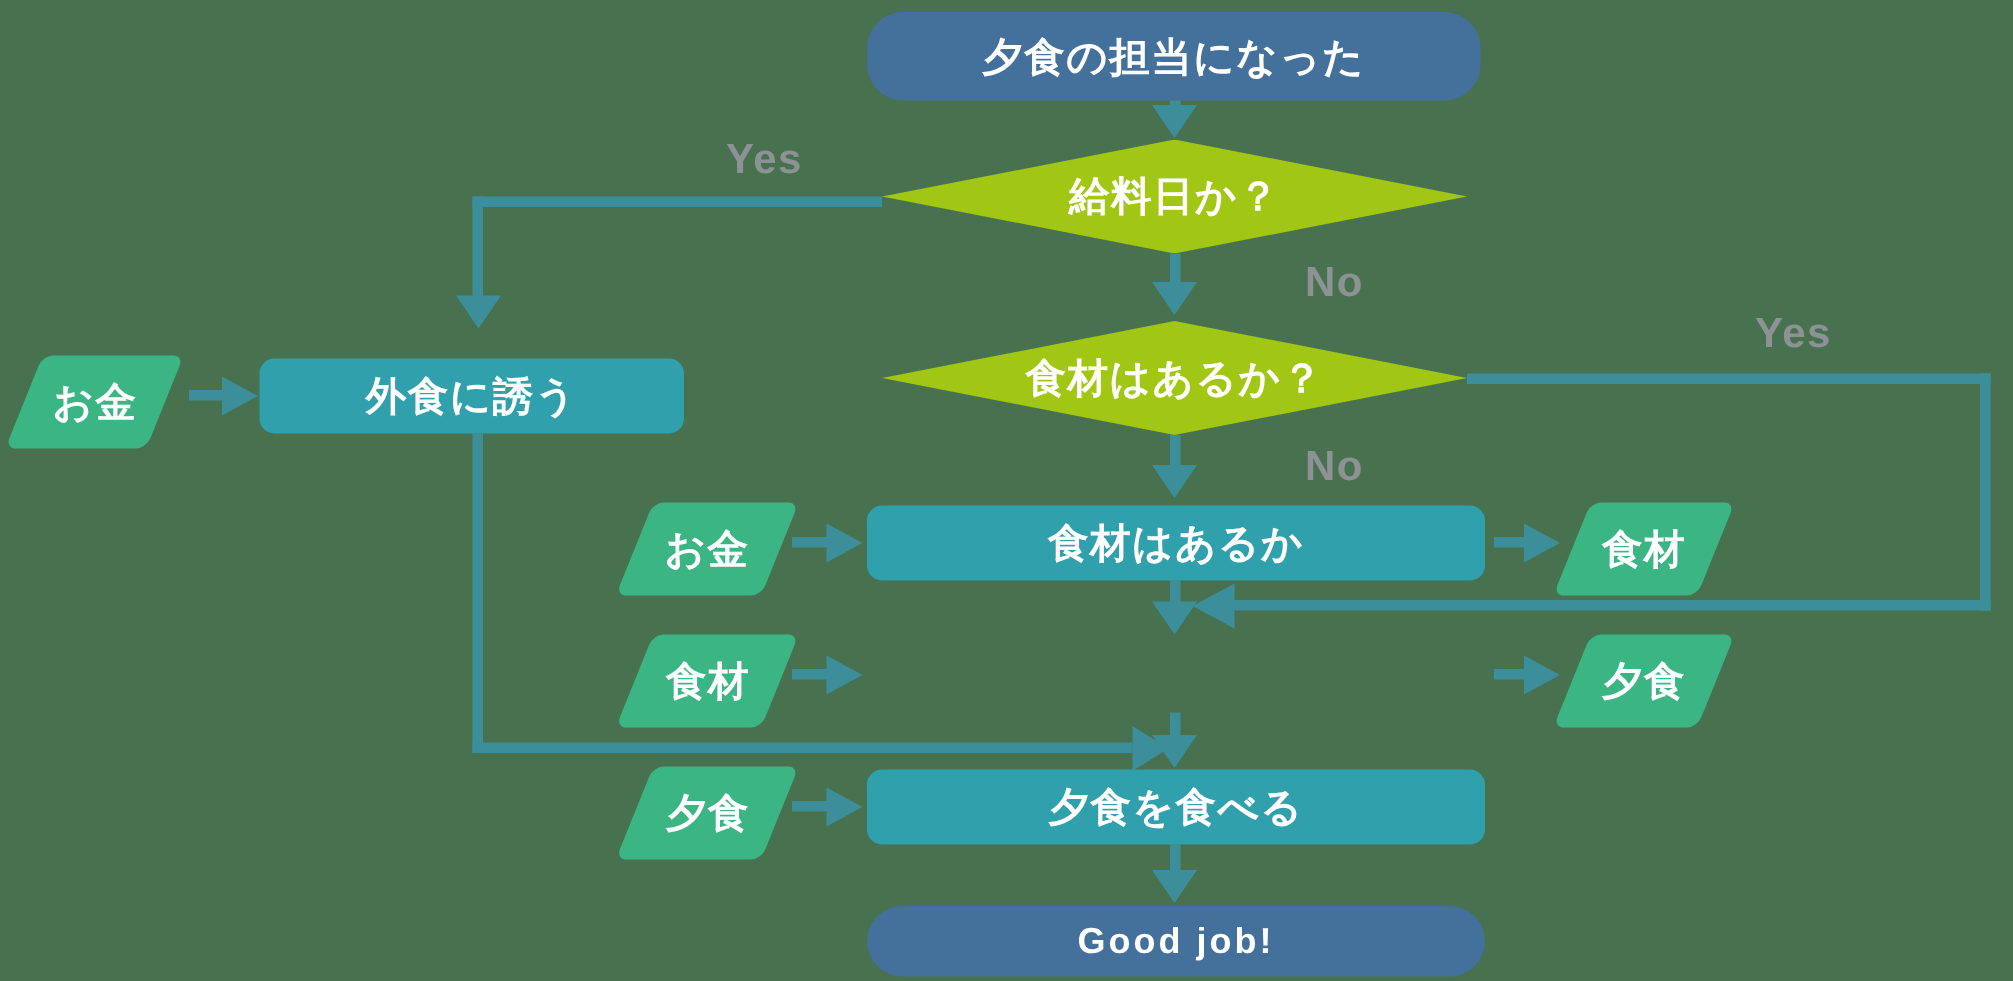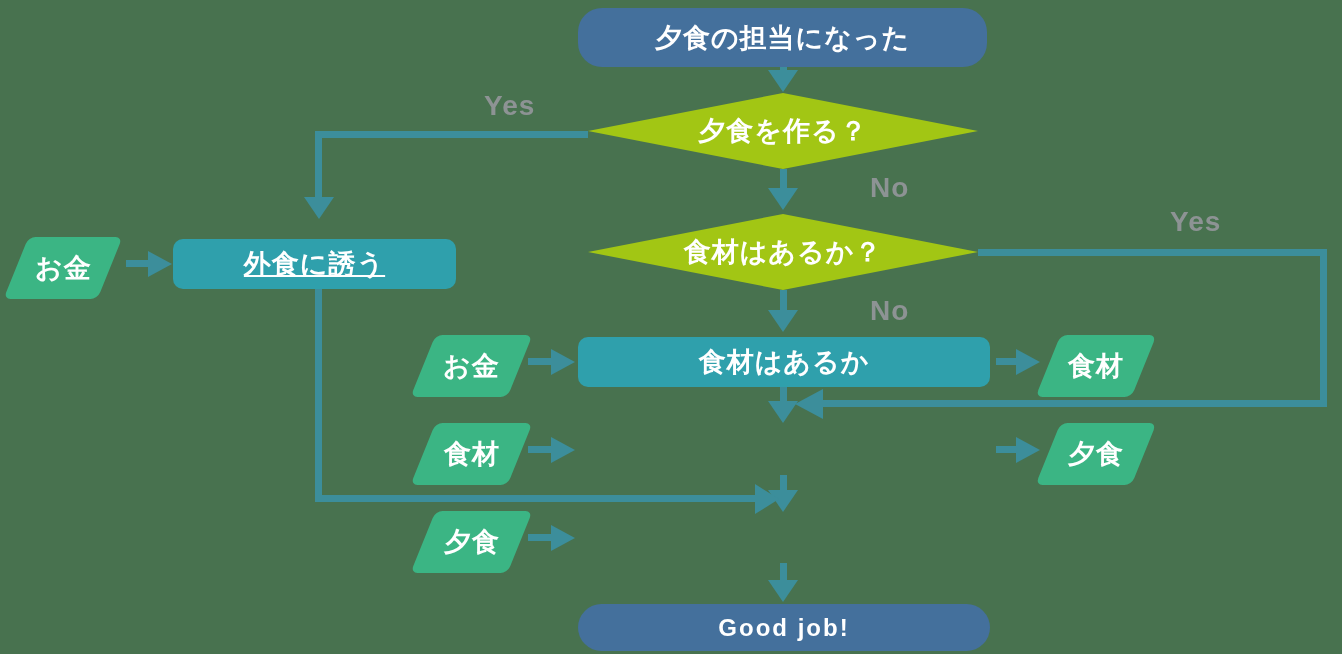--- a/index.html
+++ b/index.html
@@ -83,24 +83,25 @@
 
   <div class="hline" style="left:528px;top:534px;width:25px;"></div>
   <div class="ah ah-right-sm" style="left:551px;top:525px;"></div>
 
   <div class="edge-label" style="left:436px;top:90px;">Yes</div>
   <div class="edge-label" style="left:822px;top:172px;">No</div>
   <div class="edge-label" style="left:1122px;top:206px;">Yes</div>
   <div class="edge-label" style="left:822px;top:295px;">No</div>
 
   <div class="node pill" style="left:578px;top:8px;width:409px;height:59px;">夕食の担当になった</div>
-  <div class="node diamond" style="left:588px;top:93px;width:390px;height:76px;">夕食を作る？</div>
-  <div class="node proc" style="left:173px;top:239px;width:283px;height:50px;text-decoration:underline;">外食に誘う</div>
+  <div class="node diamond" style="left:588px;top:93px;width:390px;height:76px;">給料日か？</div>
+  <div class="node proc" style="left:173px;top:239px;width:283px;height:50px;">外食に誘う</div>
   <div class="node diamond" style="left:588px;top:214px;width:390px;height:76px;">食材はあるか？</div>
   <div class="node proc" style="left:578px;top:337px;width:412px;height:50px;">食材はあるか</div>
+  <div class="node proc" style="left:578px;top:513px;width:412px;height:50px;">夕食を食べる</div>
   <div class="node pill pill-end" style="left:578px;top:604px;width:412px;height:47px;">Good job!</div>
 
   <div class="node para" style="left:16px;top:237px;width:94px;height:62px;">
       <span>お金</span>
     </div>
   <div class="node para" style="left:423px;top:335px;width:97px;height:62px;">
       <span>お金</span>
     </div>
   <div class="node para" style="left:1048px;top:335px;width:96px;height:62px;">
       <span>食材</span>

